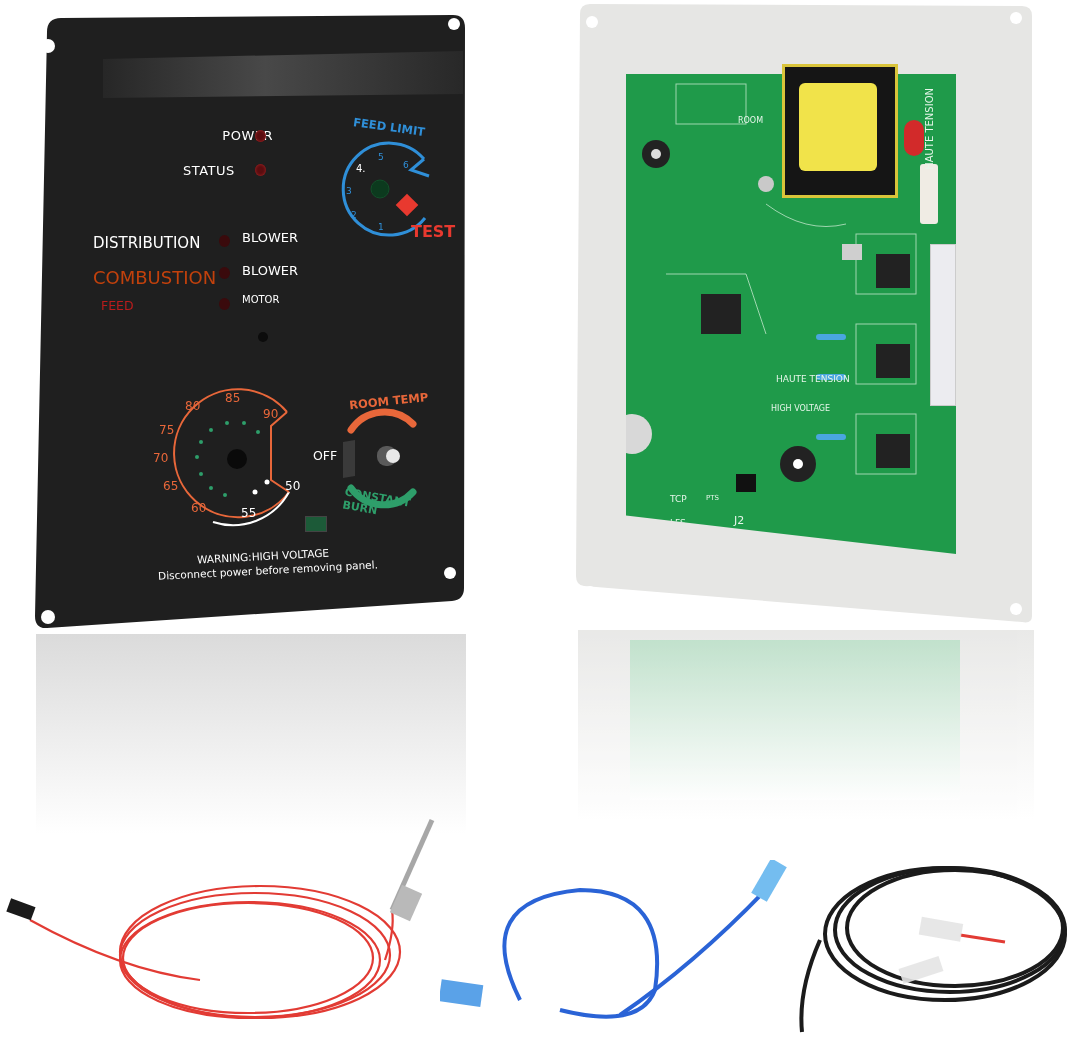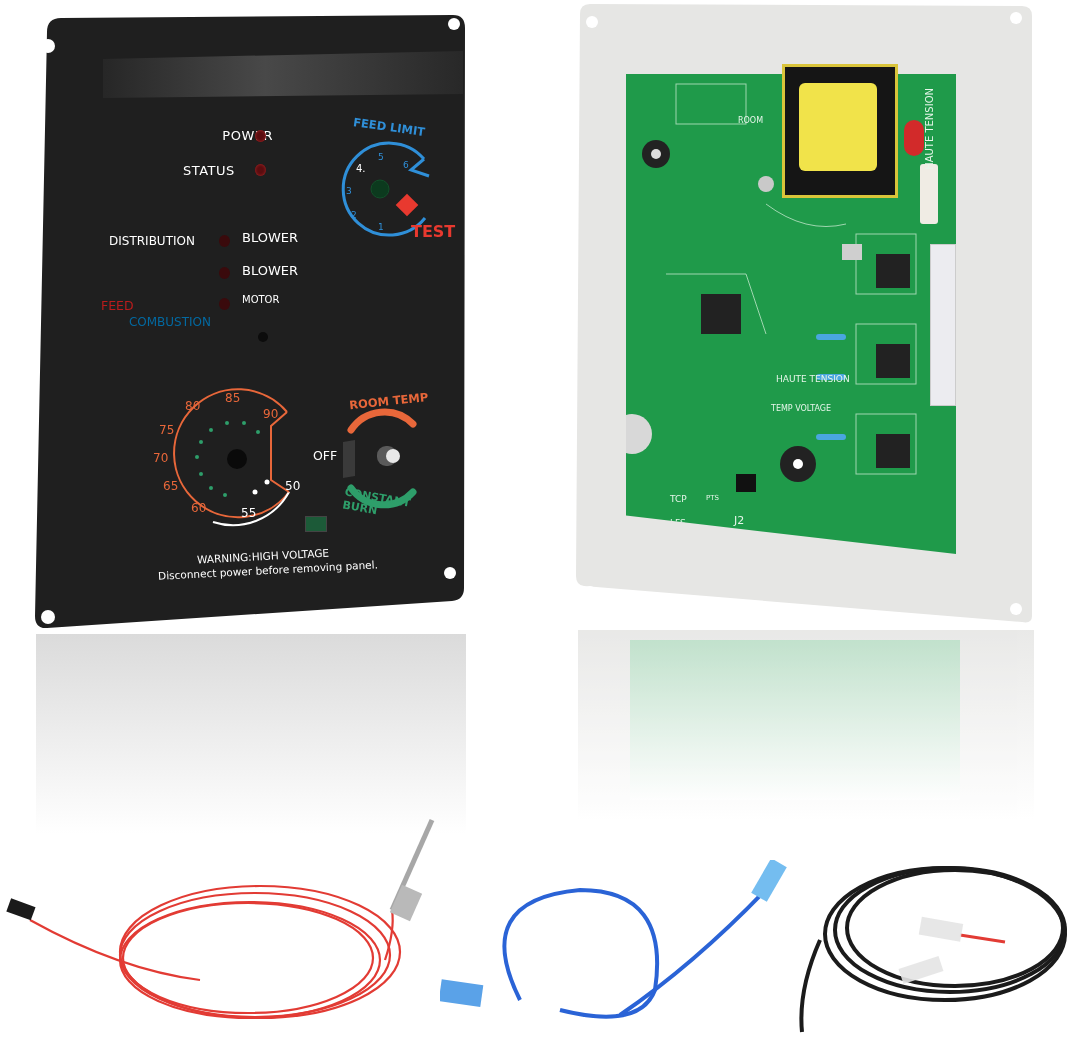--- a/index.html
+++ b/index.html
@@ -25,25 +25,25 @@
     <circle cx="421" cy="10" r="6" fill="#fff"></circle>
     <circle cx="417" cy="559" r="6" fill="#fff"></circle>
     <circle cx="15" cy="603" r="7" fill="#fff"></circle>
   </svg>
 
   <div class="abs" style="left:150px;top:114px;width:90px;text-align:right;color:#fff;font-size:13px;letter-spacing:0.5px;">POWER</div>
   <div class="abs" style="left:222px;top:116px;width:11px;height:12px;border-radius:50%;background:#5a0d10;box-shadow:inset 0 0 3px #b02a2a;"></div>
   <div class="abs" style="left:150px;top:149px;width:64px;text-align:left;color:#fff;font-size:13px;letter-spacing:0.5px;">STATUS</div>
   <div class="abs" style="left:222px;top:150px;width:11px;height:12px;border-radius:50%;background:#5a0d10;box-shadow:inset 0 0 3px #b02a2a;"></div>
 
-  <div class="abs" style="left:60px;top:220px;width:118px;text-align:center;color:#fff;font-size:12px;">DISTRIBUTION</div>
+  <div class="abs" style="left:60px;top:220px;width:118px;text-align:left;color:#fff;font-size:15px;">DISTRIBUTION</div>
   <div class="abs" style="left:186px;top:221px;width:11px;height:12px;border-radius:50%;background:#3a0a0c;"></div>
   <div class="abs" style="left:209px;top:216px;color:#fff;font-size:13px;">BLOWER</div>
 
-  <div class="abs" style="left:60px;top:253px;width:118px;text-align:right;color:#0369a1;font-size:12px;margin-top:48px;">COMBUSTION</div>
+  <div class="abs" style="left:60px;top:253px;width:118px;text-align:right;color:#c2410c;font-size:18px;">COMBUSTION</div>
   <div class="abs" style="left:186px;top:253px;width:11px;height:12px;border-radius:50%;background:#3a0a0c;"></div>
   <div class="abs" style="left:209px;top:249px;color:#fff;font-size:13px;">BLOWER</div>
 
   <div class="abs" style="left:68px;top:284px;width:118px;color:#b91c1c;font-size:12.5px;">FEED</div>
   <div class="abs" style="left:186px;top:284px;width:11px;height:12px;border-radius:50%;background:#3a0a0c;"></div>
   <div class="abs" style="left:209px;top:280px;color:#fff;font-size:10px;">MOTOR</div>
 
   <div class="abs" style="left:225px;top:318px;width:10px;height:10px;border-radius:50%;background:#0c0c0c;"></div>
 
   <div class="abs" style="left:298px;top:100px;width:120px;height:130px;">
@@ -146,21 +146,21 @@
       </g>
       <circle cx="30" cy="80" r="14" fill="#222"></circle>
         <circle cx="30" cy="80" r="5" fill="#ddd"></circle>
       <circle cx="172" cy="390" r="18" fill="#222"></circle>
         <circle cx="172" cy="390" r="5" fill="#fff"></circle>
       <circle cx="6" cy="360" r="20" fill="#d8d8d8"></circle>
       <circle cx="140" cy="110" r="8" fill="#c9c9c9"></circle>
       <rect x="110" y="400" width="20" height="18" fill="#111"></rect>
     </svg>
     <div class="abs" style="left:150px;top:300px;color:#e6f6ea;font-size:9px;line-height:10px;">HAUTE TENSION</div>
-    <div class="abs" style="left:145px;top:330px;color:#e6f6ea;font-size:8px;">TEMP VOLTAGE</div>
+    <div class="abs" style="left:145px;top:330px;color:#e6f6ea;font-size:8px;">HIGH VOLTAGE</div>
     <div class="abs" style="left:112px;top:42px;color:#e6f6ea;font-size:8px;">ROOM</div>
     <div class="abs" style="left:108px;top:440px;color:#e6f6ea;font-size:11px;">J2</div>
     <div class="abs" style="left:44px;top:420px;color:#e6f6ea;font-size:9px;">TCP</div>
     <div class="abs" style="left:80px;top:420px;color:#e6f6ea;font-size:7px;">PTS</div>
     <div class="abs" style="left:44px;top:444px;color:#e6f6ea;font-size:9px;">LFS</div>
   </div>
 
   <div class="abs" style="left:208px;top:60px;width:110px;height:128px;background:#151515;border:3px solid #d9c43a;">
     <div style="position:absolute;left:14px;top:16px;width:78px;height:88px;background:#f1e34a;border-radius:6px;"></div>
   </div>

